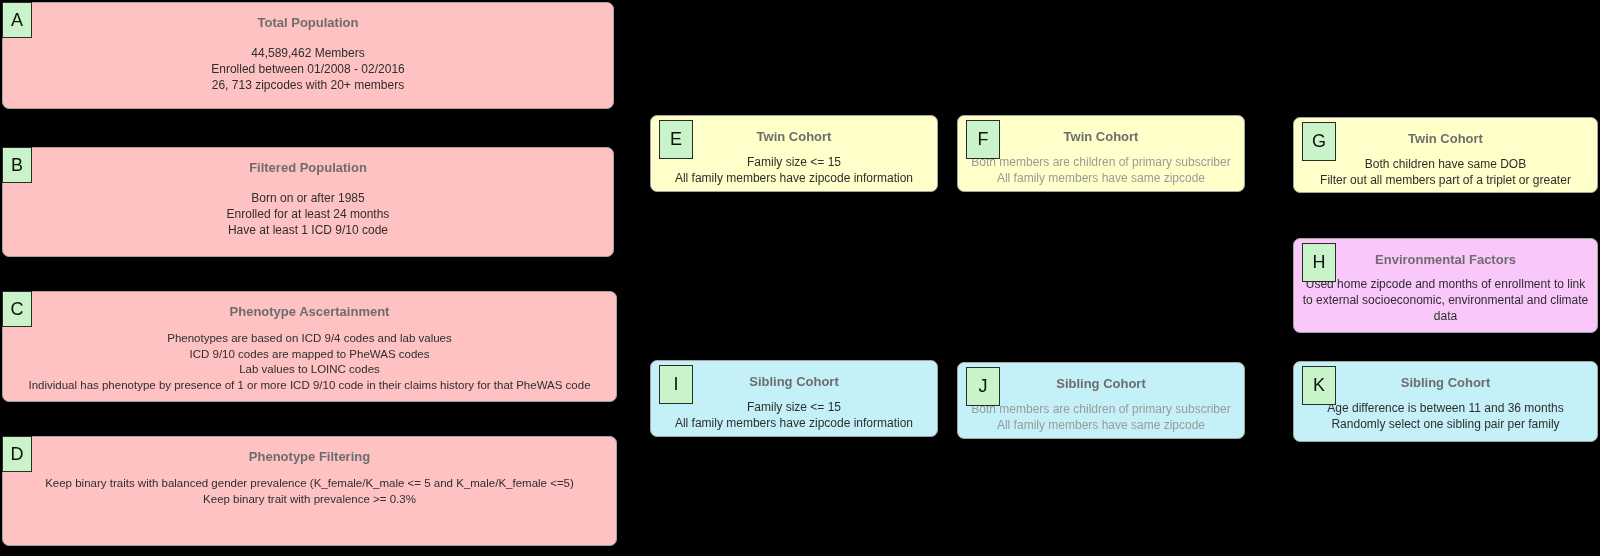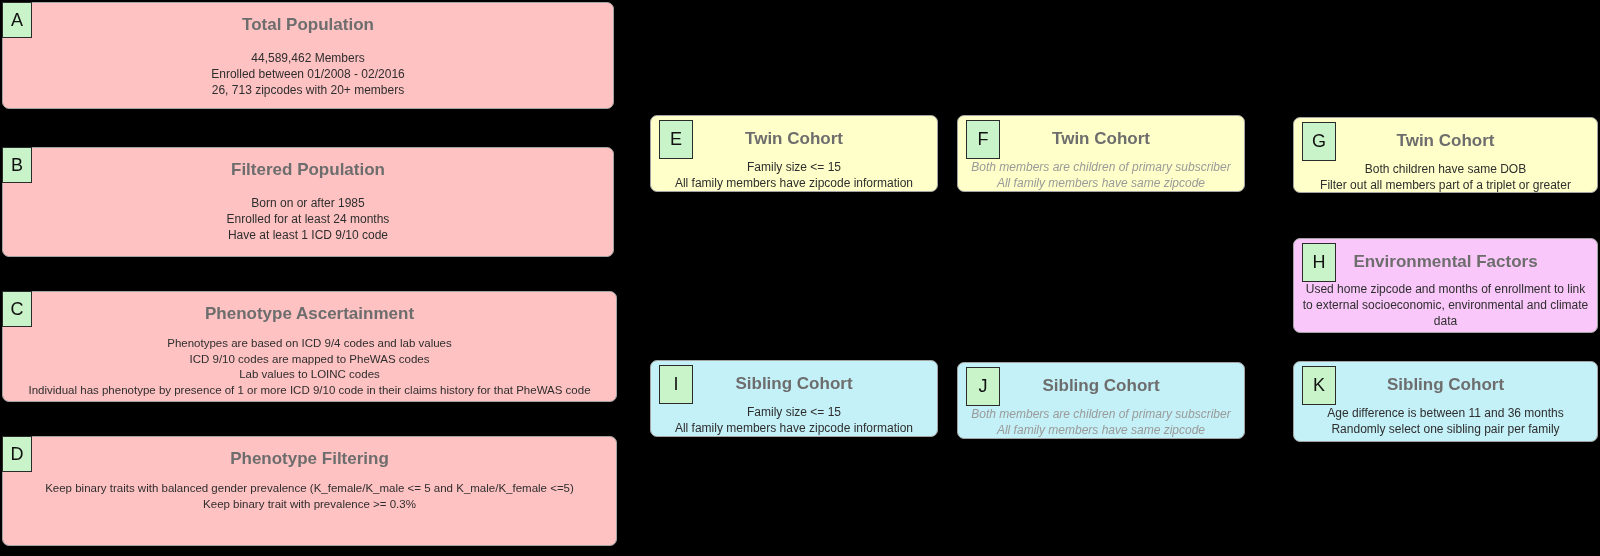--- a/index.html
+++ b/index.html
@@ -28,32 +28,32 @@
     box-sizing:border-box;
     display:flex;align-items:center;justify-content:center;
     font-size:18px;
     color:#111;
     z-index:2;
   }
   .col-left  .badge{left:-1px;top:-1px;width:30px;height:36px;}
   .col-right .badge{left:8px;top:4px;width:34px;height:39px;}
   .title{
     font-weight:bold;
-    font-size:17px;
+    font-size:13px;
     color:var(--title-text,#6d6d6d);
     position:relative;z-index:1;
   }
   .body{
     font-size:12px;
     line-height:16px;
     color:var(--body-text,#2e2e2e);
     position:relative;z-index:1;
     padding:0 4px;
   }
-  .body.muted{color:var(--muted-text,#9a9a9a);font-style:italic;}
+  .body.muted{color:var(--muted-text,#9a9a9a);}
   .col-left  .title{margin-top:12px;}
   .col-left  .body{margin-top:15px;}
   .col-right .title{margin-top:13px;}
   .col-right .body{margin-top:10px;text-align:center;}
   .tight .body{font-size:11.5px;line-height:15.5px;margin-top:12px;padding:0 2px;}
   
   .box-A{left:2px;  top:2px;  width:612px;height:107px;}
   .box-B{left:2px;  top:147px;width:612px;height:110px;}
   .box-C{left:2px;  top:291px;width:615px;height:111px;}
   .box-D{left:2px;  top:436px;width:615px;height:110px;}

